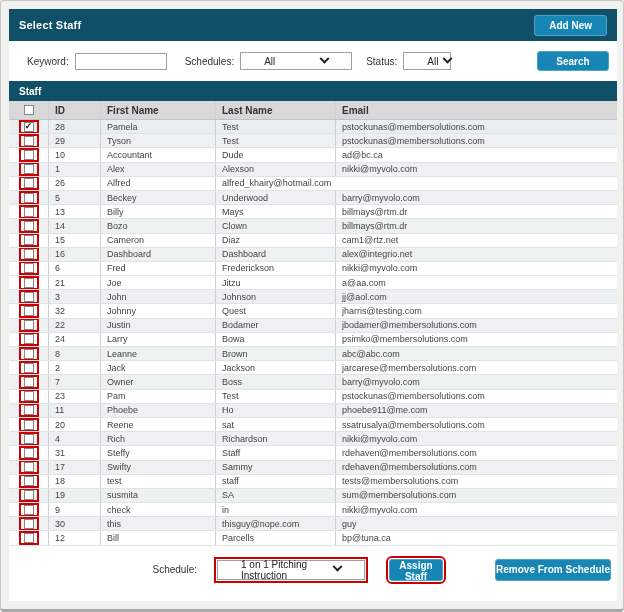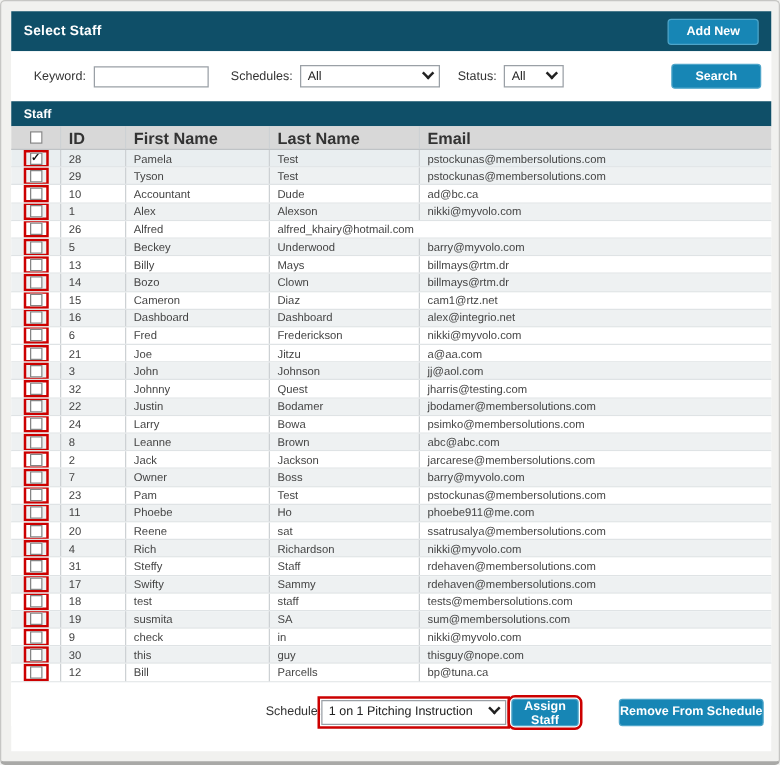--- a/index.html
+++ b/index.html
@@ -38,42 +38,42 @@
     font-size: 10px; color: #333; background: #fff;
   }
   .filterrow label { margin-right: 6px; }
   .textinput {
     width: 92px; height: 17px; border: 1px solid #9aa0a6; background: #fff;
     font-size: 10px; padding: 0 3px; font-family: "Liberation Sans", sans-serif;
   }
   .selectbox {
     height: 18px; border: 1px solid #9aa0a6; background: #fff;
     display: flex; align-items: center; justify-content: space-between;
-    font-size: 10px; color: #222; padding: 0 5px; cursor: pointer;
+    font-size: 10px; color: #222; padding: 0 23px; cursor: pointer;
   }
   .chev {
     width: 7px; height: 7px; border-right: 2px solid #222; border-bottom: 2px solid #222;
     transform: rotate(45deg) translate(-2px,-2px); flex: none; margin-left: 6px;
   }
   .gap1 { width: 18px; }
   .sel-schedules { width: 112px; margin-right: 14px; }
   .sel-status { width: 48px; }
   .btn.search { margin-left: auto; width: 72px; height: 20px; }
   
   .staffbar {
     height: 20px; background: #0f4f68; color: #fff; font-size: 10px; font-weight: bold;
     display: flex; align-items: center; padding-left: 10px;
   }
   
   .thead, .trow {
     display: grid;
     grid-template-columns: 40px 52px 115px 120px 1fr;
   }
   .thead {
-    height: 19px; background: #d8d8d8; font-size: 13px; font-weight: bold; color: #333;
+    height: 19px; background: #d8d8d8; font-size: 10px; font-weight: bold; color: #333;
     border-bottom: 1px solid #bfc3c6;
   }
   .thead > div, .trow > div {
     display: flex; align-items: center; border-right: 1px solid #cdd1d4; padding-left: 6px;
     overflow: hidden; white-space: nowrap;
   }
   .thead > div:last-child, .trow > div:last-child { border-right: none; }
   .cbcell { justify-content: center; padding-left: 0 !important; }
   .trow { height: 14.2px; font-size: 9px; color: #444; border-bottom: 1px solid #dfe3e5; background: #fff; }
   .trow.alt { background: #eef1f2; }
@@ -84,21 +84,21 @@
     font-size: 9px; color: #111; line-height: 1; cursor: pointer;
   }
   .cb.checked::after { content: "\2713"; font-weight: bold; margin-top: -1px; }
   .redwrap {
     border: 2px solid #cc0000; height: 14px; width: 20px;
     display: inline-flex; align-items: center; justify-content: center; flex: none;
   }
   
   .footer {
     display: flex; align-items: center; justify-content: flex-end;
-    padding: 13px 6px 0 0; font-size: 10px; color: #333; background: #fff; gap: 0;
+    padding: 13px 6px 0 0; font-size: 10px; color: #333; background: #fff; gap: 20px;
   }
   .sel-schedule { width: 148px; height: 20px; outline: 2px solid #cc0000; outline-offset: 1px; margin-right: 4px; }
   .btn.assign { width: 54px; height: 22px; outline: 2px solid #cc0000; outline-offset: 1px; margin-right: 4px; }
   .btn.remove { width: 116px; height: 22px; margin-left: 28px; }
 </style>
 </head>
 <body>
 
 <div class="frame">
   <div class="content">
@@ -448,22 +448,22 @@
     <div>nikki@myvolo.com</div>
   </div>
         <div class="trow alt">
     <div class="cbcell">
       <span class="redwrap">
         <span class="cb"></span>
       </span>
     </div>
     <div>30</div>
     <div>this</div>
+    <div>thisguy@nope.com</div>
     <div>guy</div>
-    <div>thisguy@nope.com</div>
   </div>
         <div class="trow">
     <div class="cbcell">
       <span class="redwrap">
         <span class="cb"></span>
       </span>
     </div>
     <div>12</div>
     <div>Bill</div>
     <div>Parcells</div>

